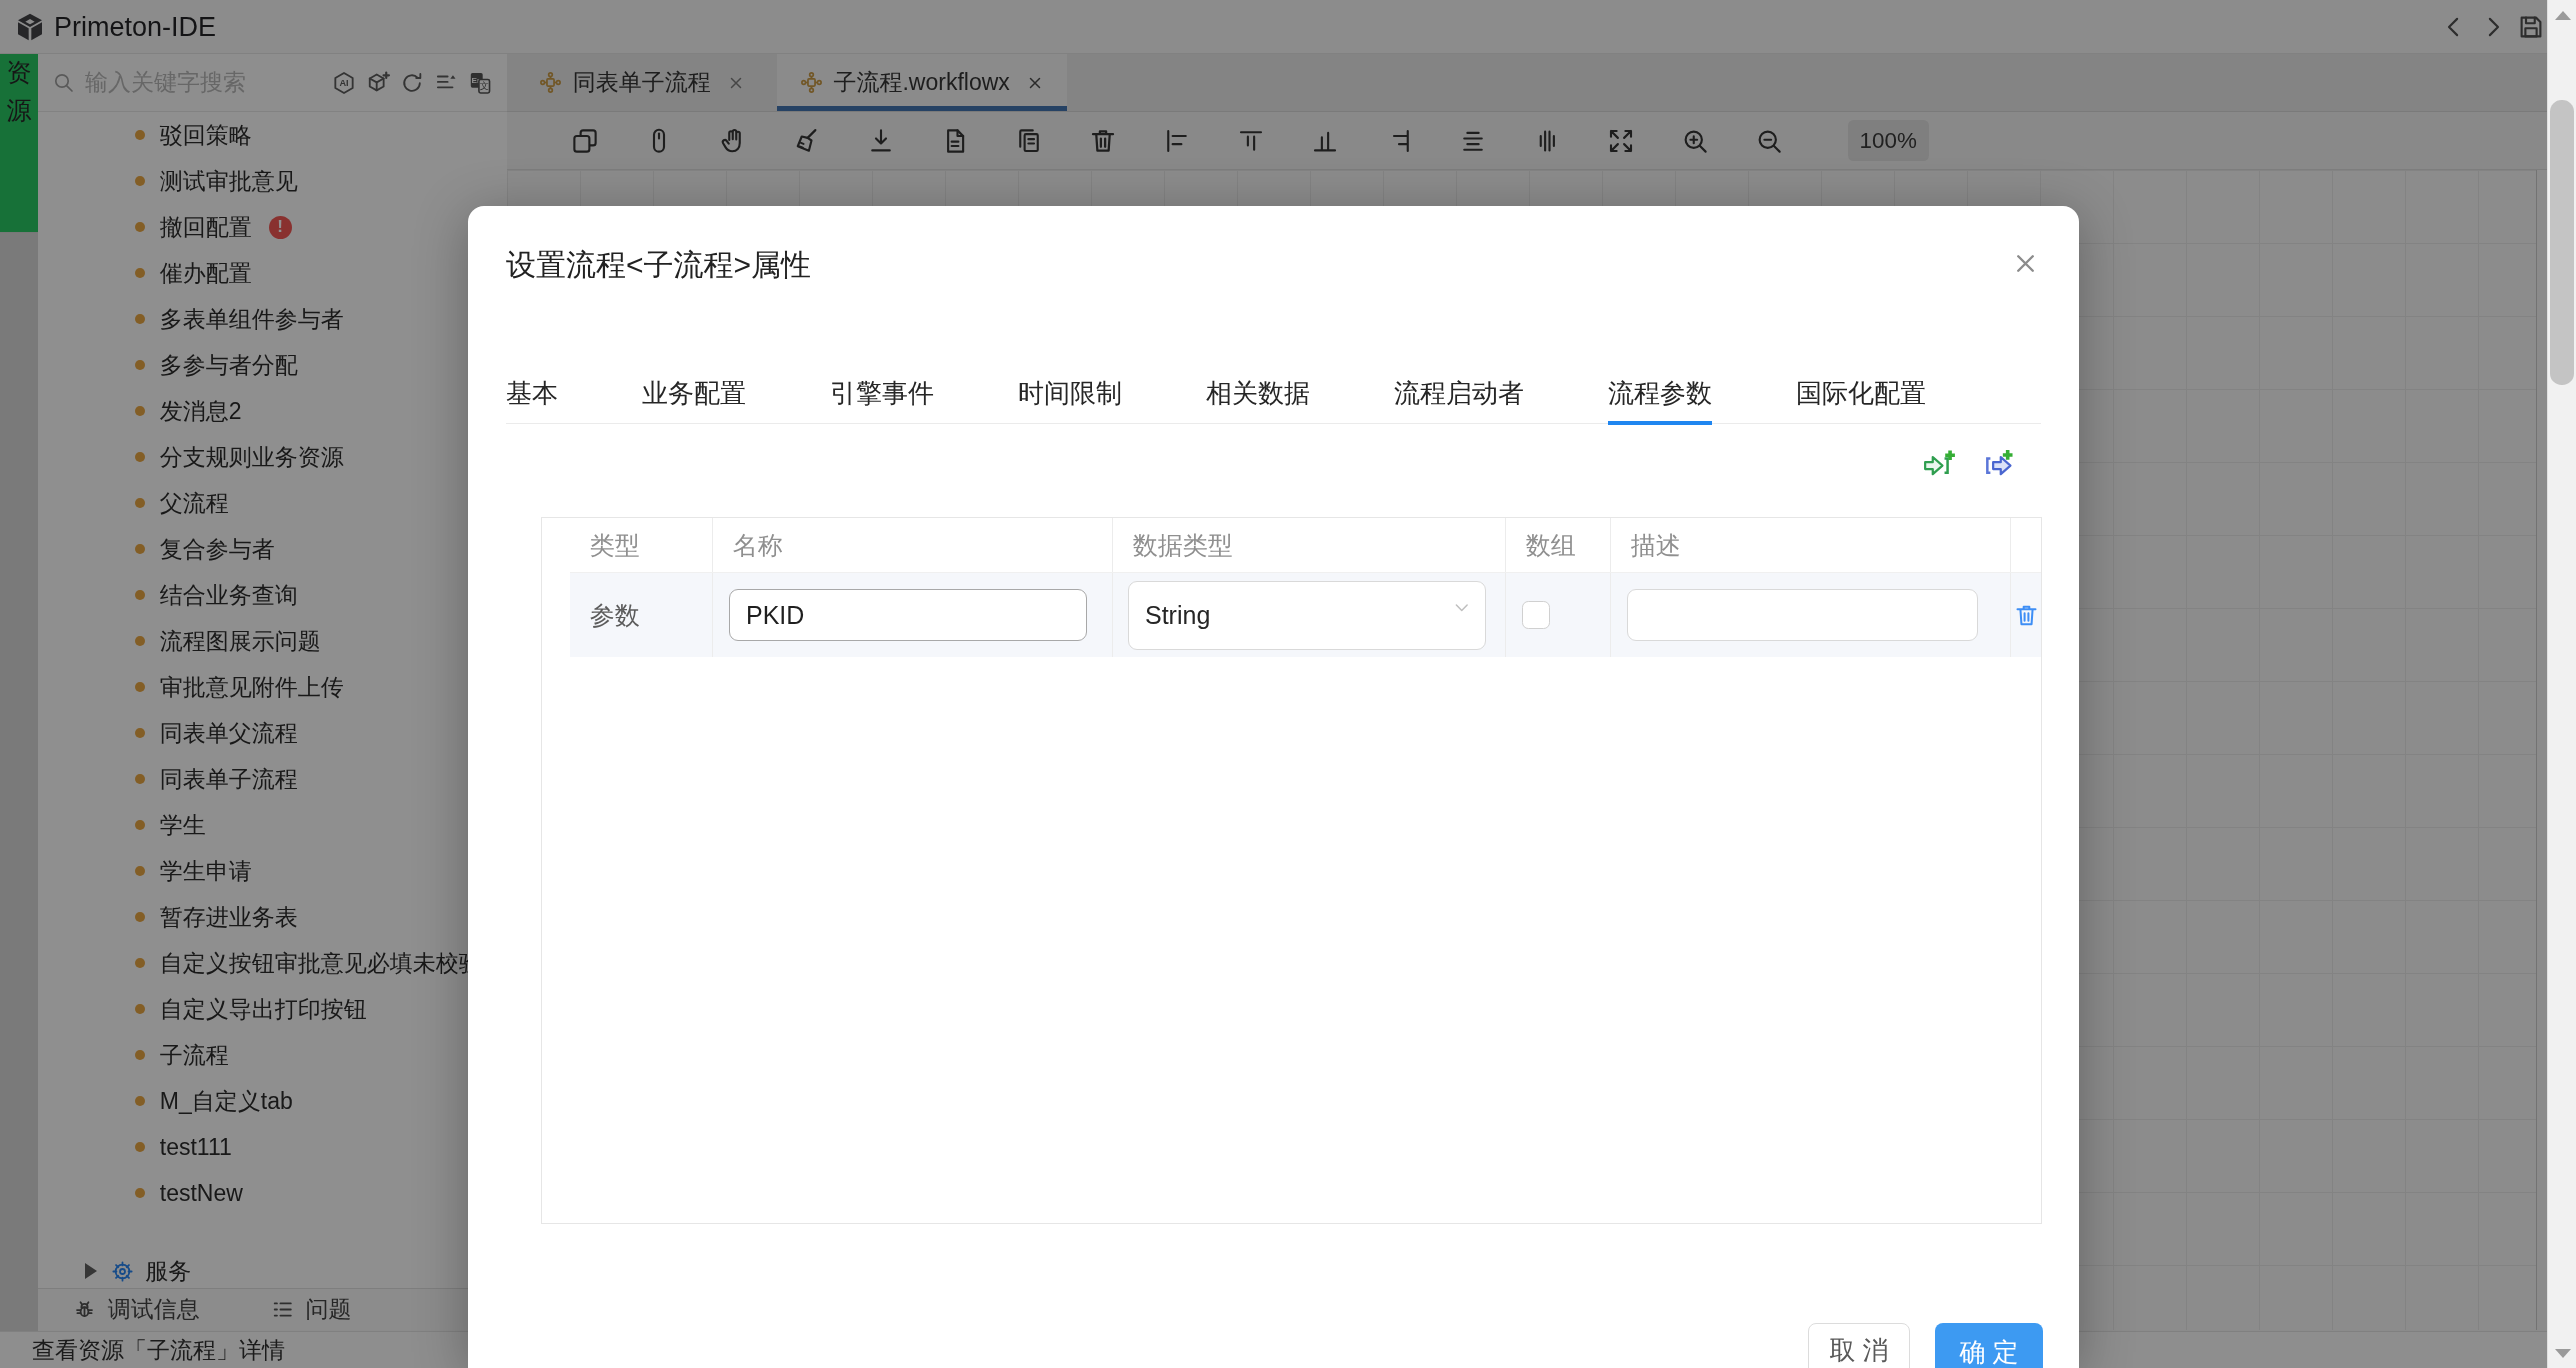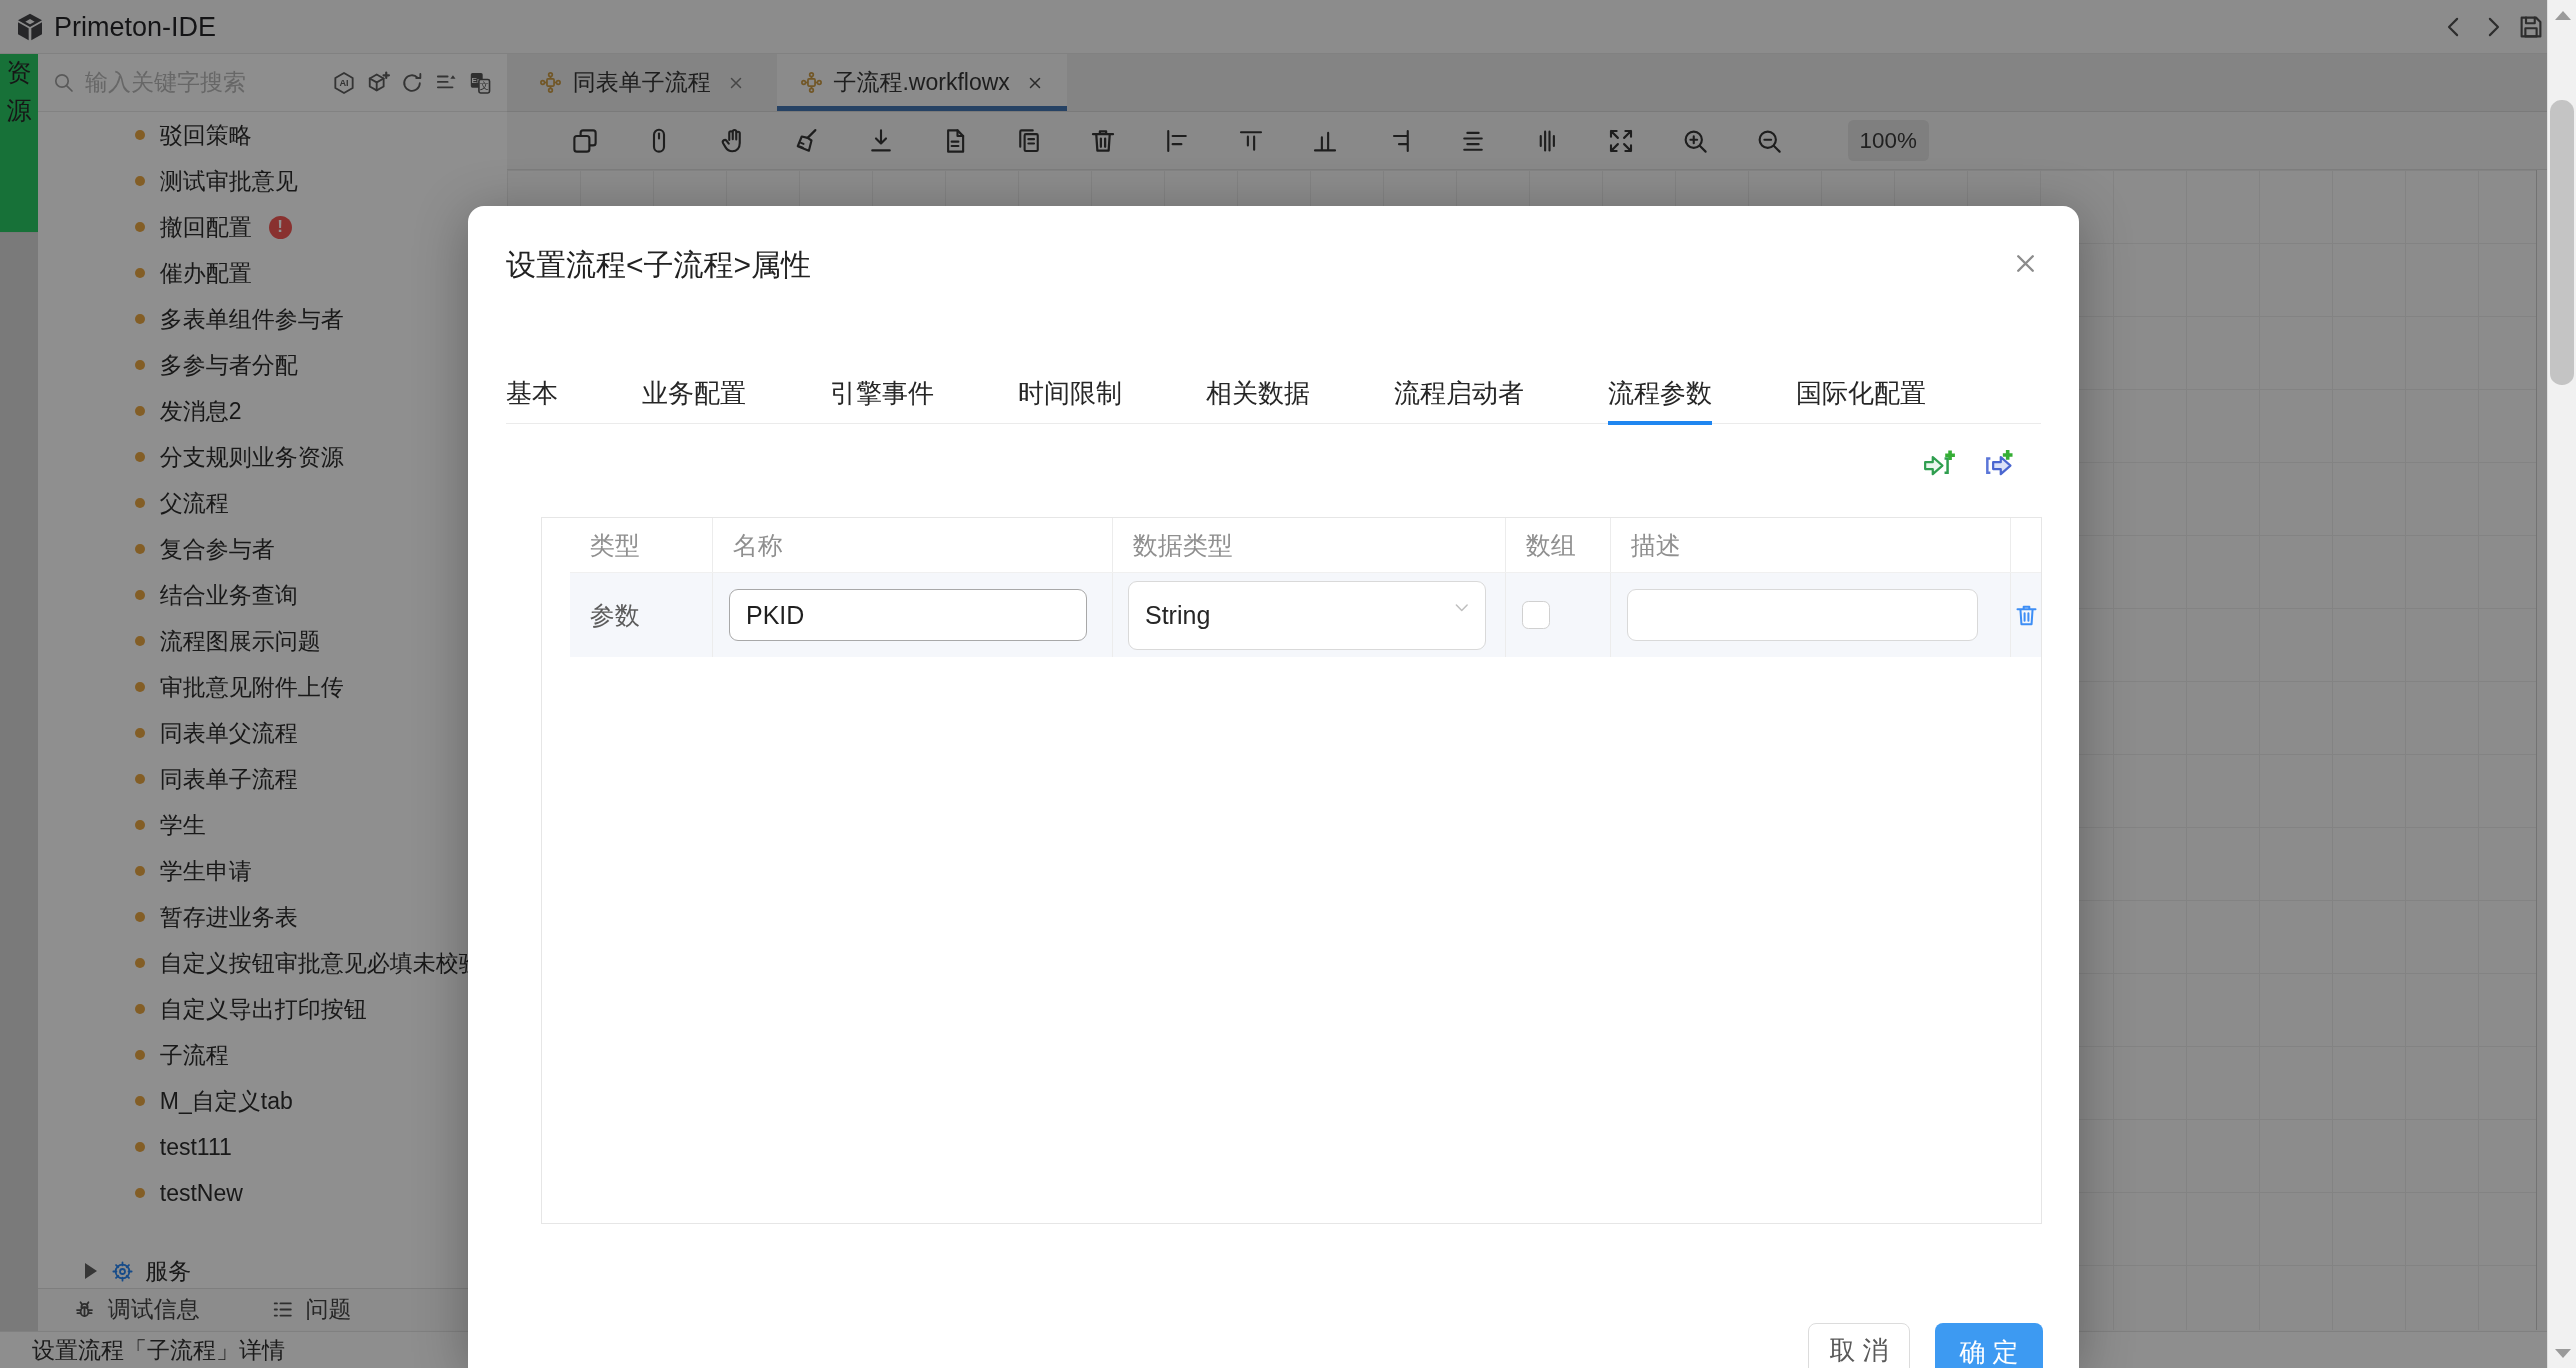--- a/index.html
+++ b/index.html
@@ -447,21 +447,21 @@
         <path d="M15.8 15.8L20.5 20.5M8.3 11h5.4"></path>
       </svg>
     <div class="zoom-box">
       <span>100%</span>
     </div>
   </div>
 
   <div class="canvas"></div>
 
   <div class="statusbar">
-    <span class="txt">设置流程「子流程」详情</span>
+    <span class="txt">查看资源「子流程」详情</span>
   </div>
 
   <div class="mask"></div>
 
   <div class="modal">
     <div class="m-title">设置流程&lt;子流程&gt;属性</div>
     <svg class="m-close" viewBox="0 0 32 32" width="29" height="29">
         <use href="#sym-x"></use>
       </svg>
 

